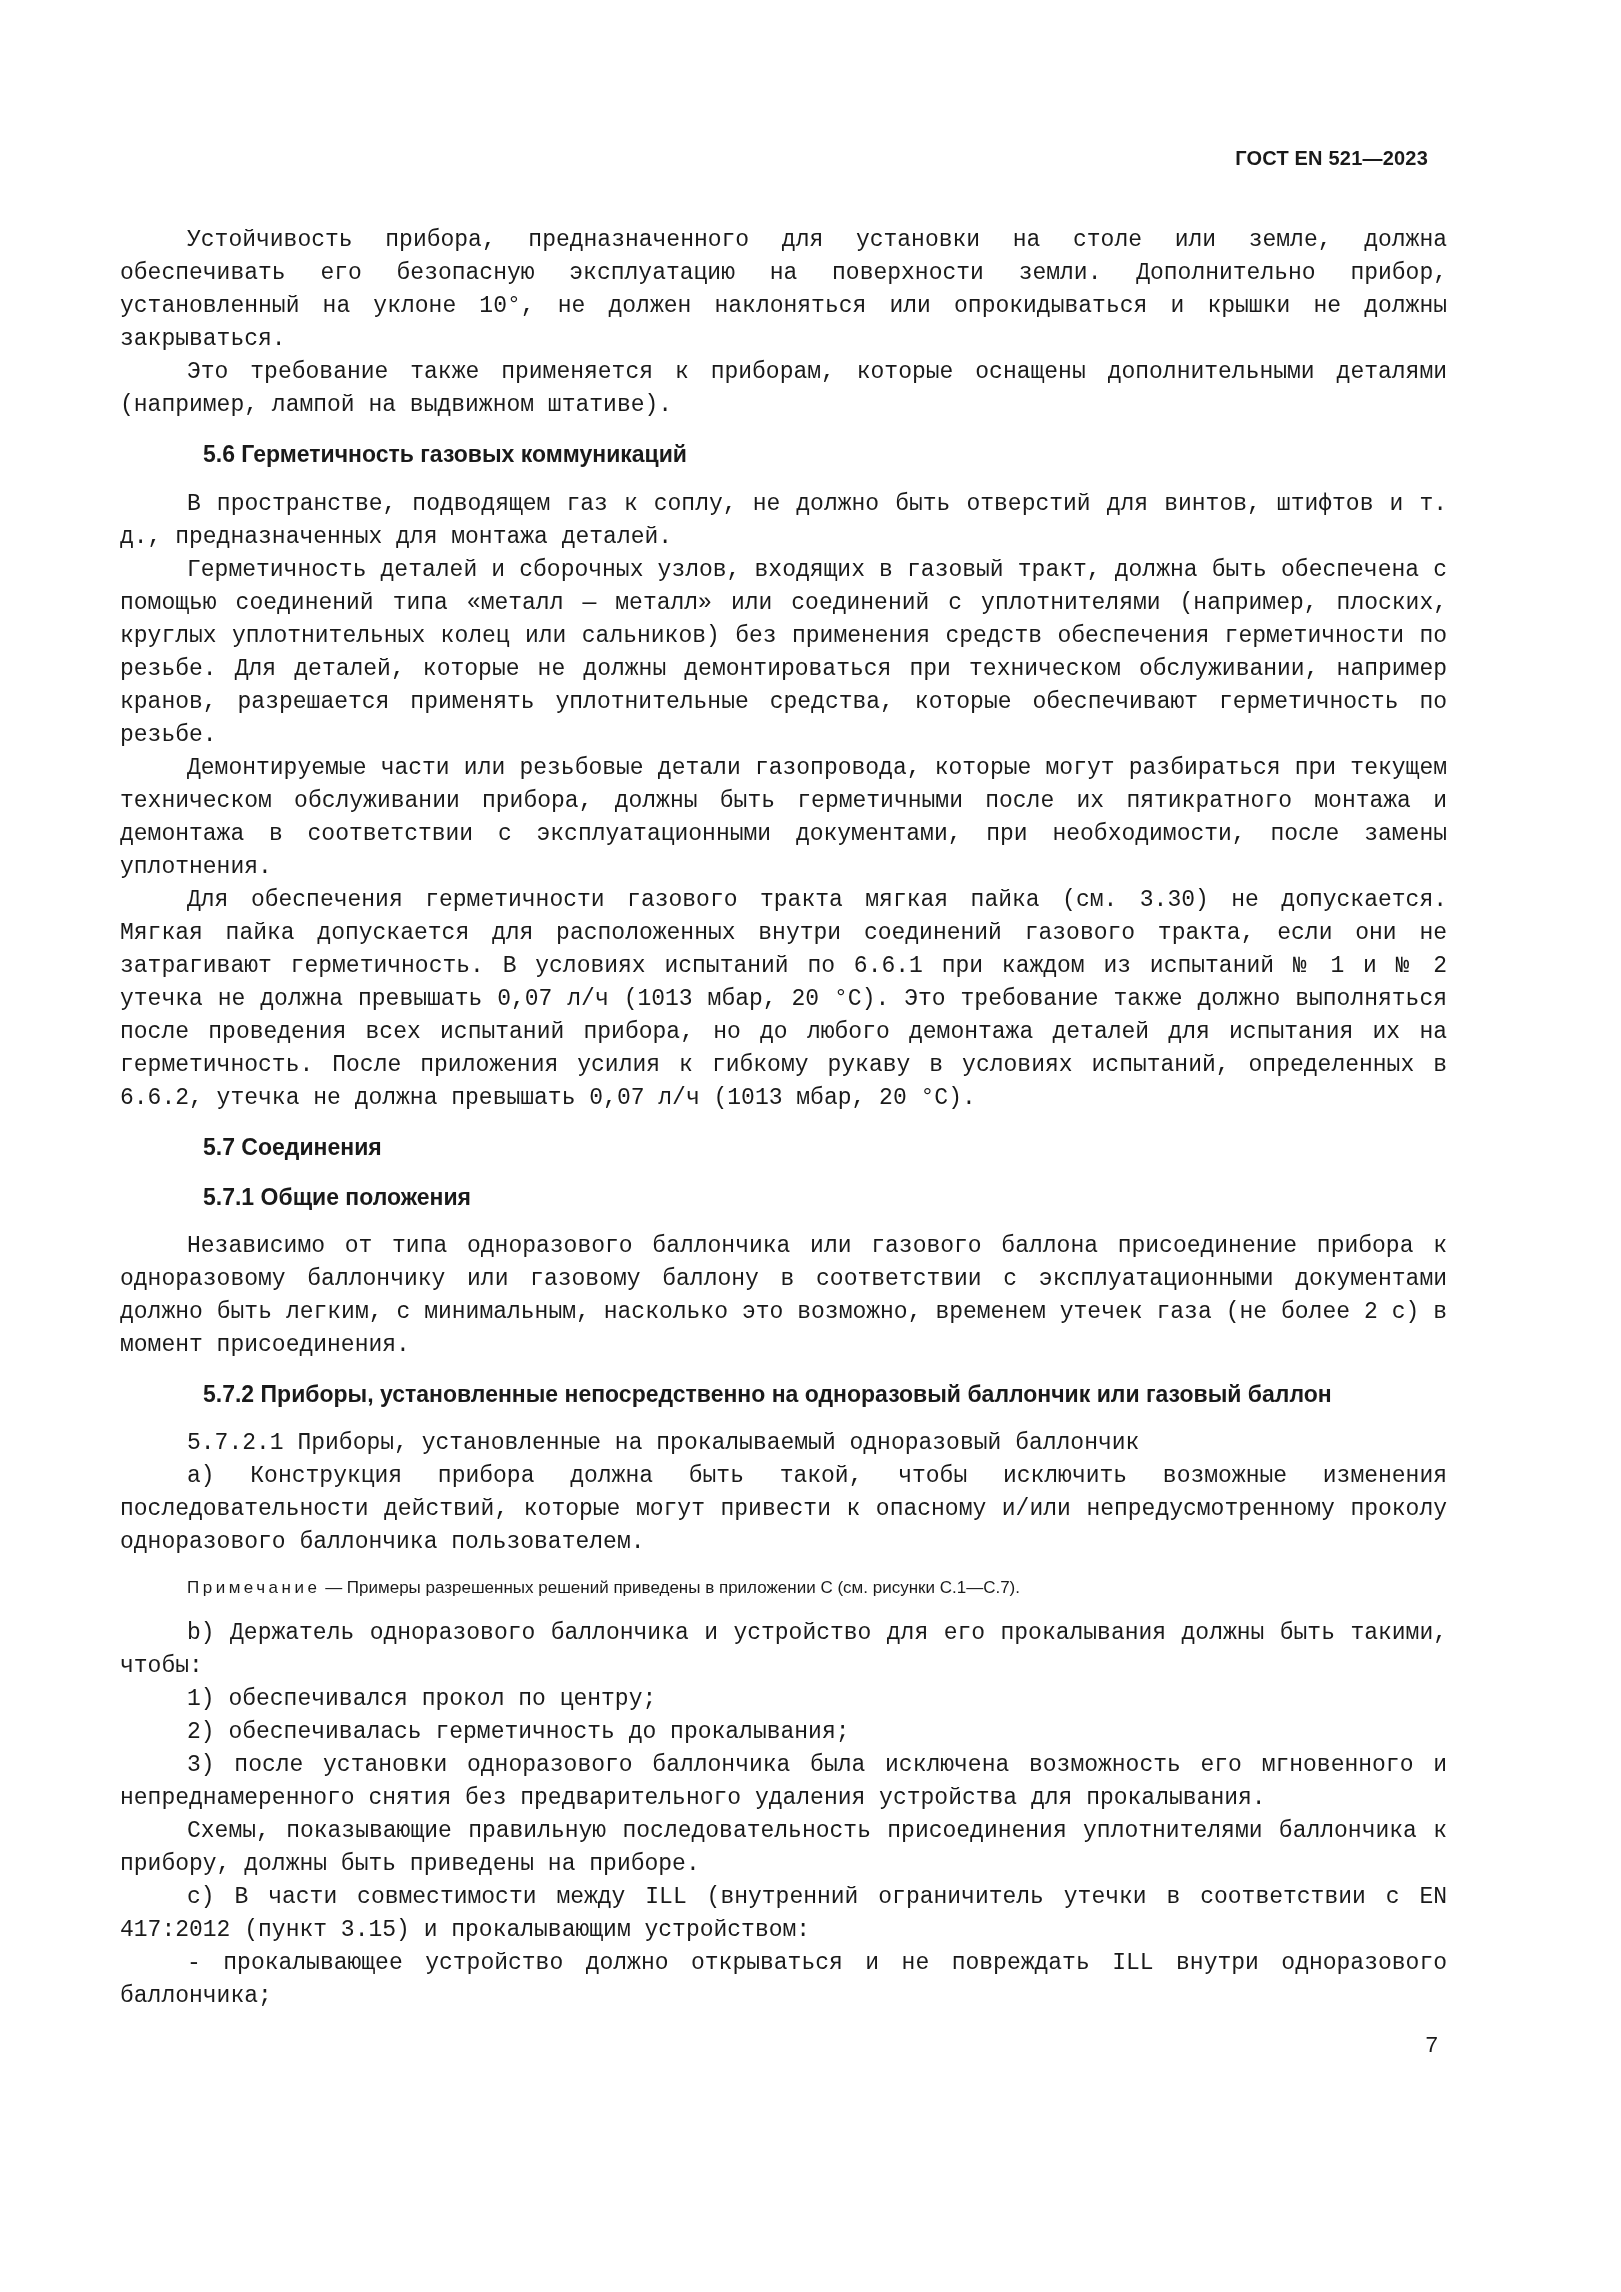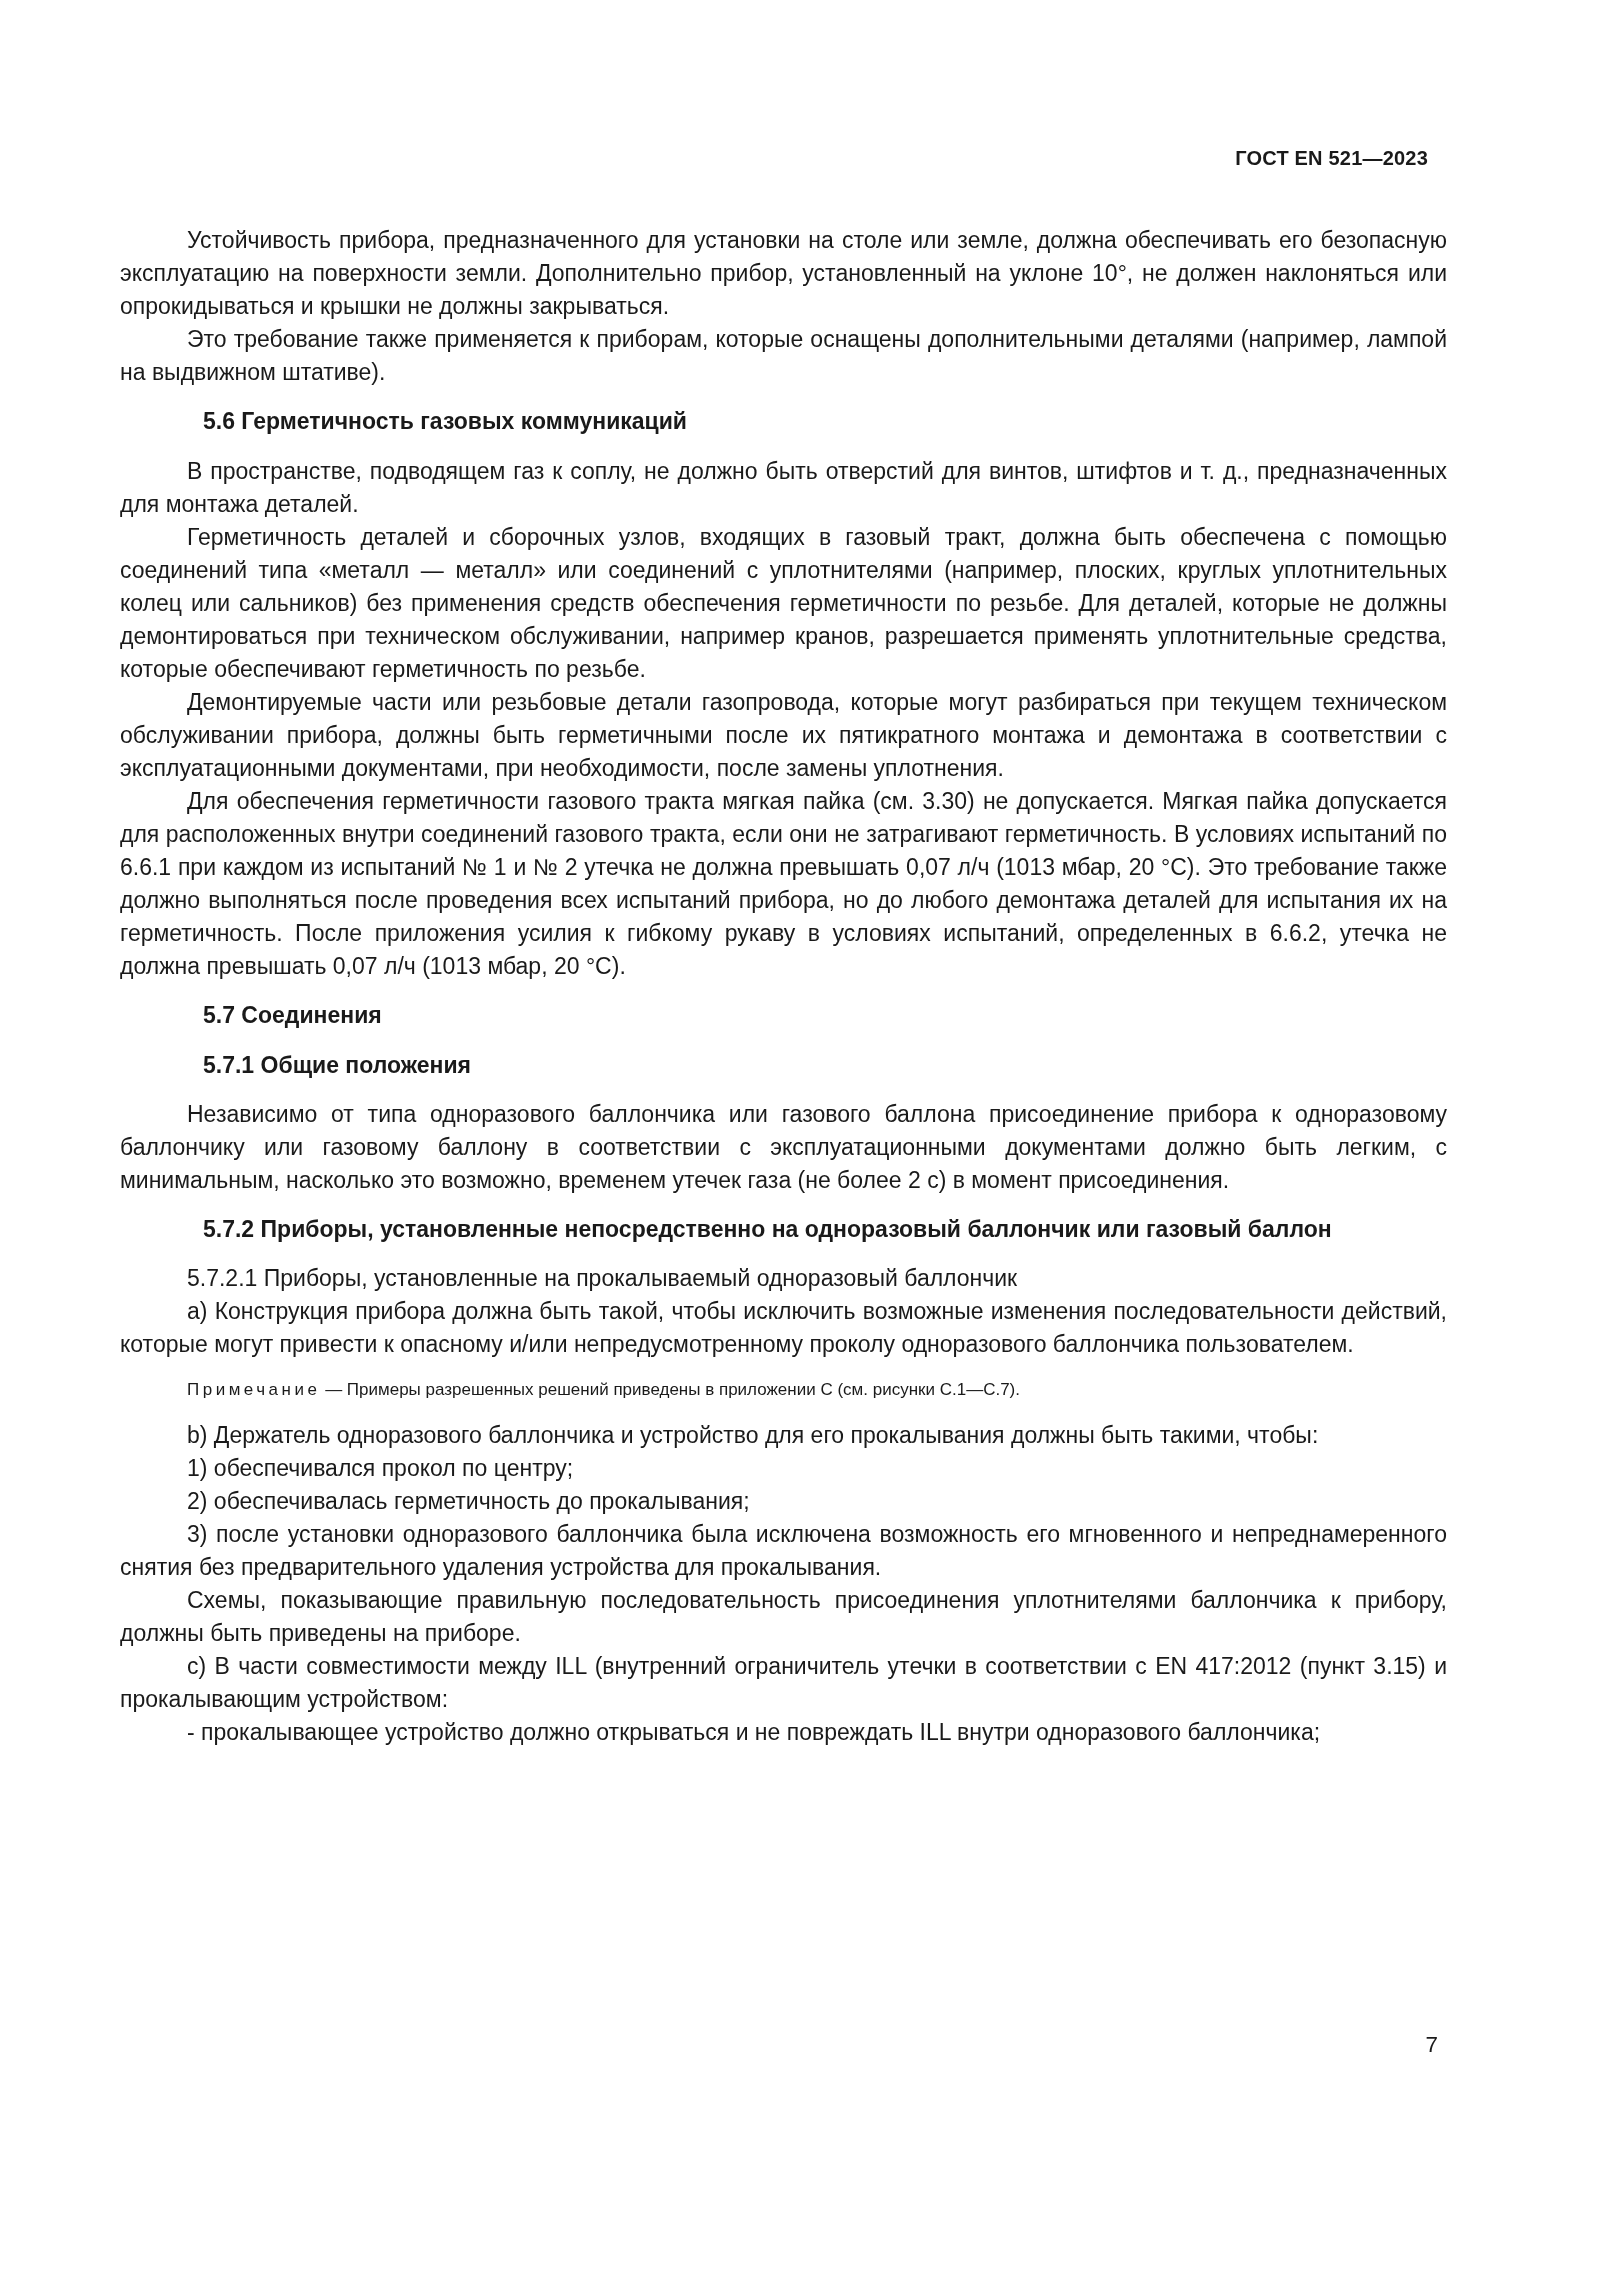--- a/index.html
+++ b/index.html
@@ -8,21 +8,21 @@
     font-family: "Liberation Sans", sans-serif; color: #1a1a1a;
   }
   .header {
     position: absolute; top: 147px; right: 193px;
     font-size: 20px; font-weight: bold; letter-spacing: 0.2px;
   }
   .content {
     position: absolute; left: 120px; top: 224px; width: 1327px;
     font-size: 23px; line-height: 33px; text-align: justify;
   }
-  .p { margin: 0; text-indent: 67px; }
+  .p { margin: 0; text-indent: 67px; font-family: Liberation Mono, monospace; }
   .h { margin: 16px; text-indent: 67px; font-weight: bold; }
   .gap-after { margin-bottom: 16.7px; }
   .note {
     margin: 13.7px 0 15.7px 0; text-indent: 67px; font-size: 17px; line-height: 29px;
   }
   .note .note-label { letter-spacing: 3.5px; }
   .page-number {
     position: absolute; top: 2032px; right: 183px; font-size: 22.5px;
   }
 </style>

